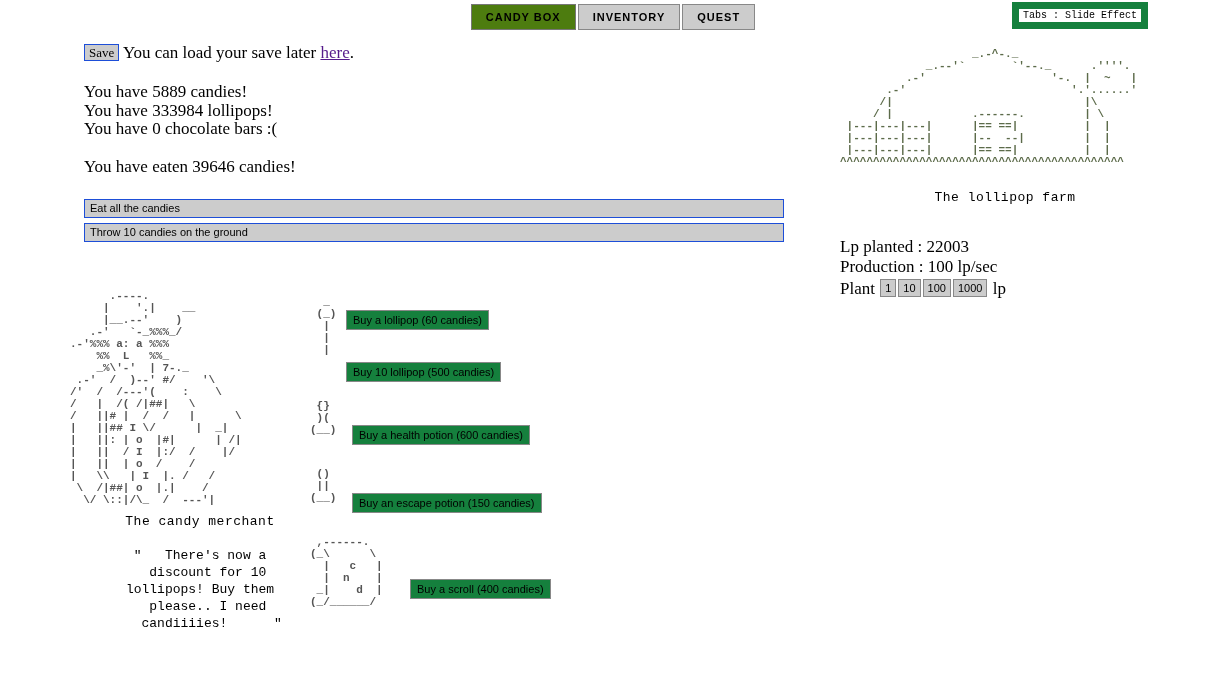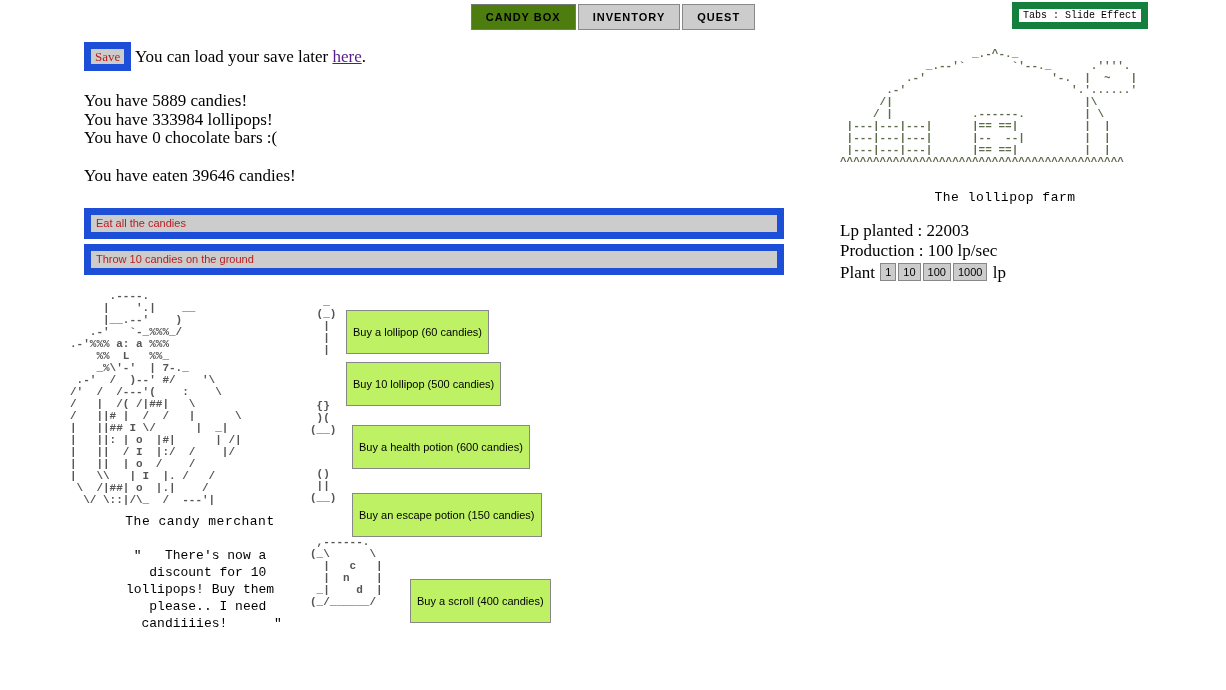--- a/index.html
+++ b/index.html
@@ -64,23 +64,23 @@
     width: 700px;
   }
   .saveline {
     font-size: 17px;
     line-height: 20px;
   }
   .btn {
     font-family: "Liberation Sans", sans-serif;
     font-size: 11px;
     background: #cccccc;
-    border: 7px solid #1d4ed8;
+    border: 1px solid #1d4ed8;
     padding: 2px 5px;
-    color: #b91c1c;
+    color: #000000;
     cursor: pointer;
     display: inline-block;
     line-height: 13px;
   }
   .savebtn {
     font-family: "Liberation Serif", serif;
     font-size: 13px;
     padding: 1px 4px;
     position: relative;
     top: -1px;
@@ -153,23 +153,23 @@
     position: absolute;
     left: 0;
     top: 0;
   }
   .shop-item .buy {
     position: absolute;
   }
   .buybtn {
     font-family: "Liberation Sans", sans-serif;
     font-size: 11px;
-    background: #bef264;
+    background: #15803d;
     border: 1px solid #888;
-    padding: 15px 6px;
+    padding: 3px 6px;
     color: #000;
     cursor: pointer;
     white-space: nowrap;
     display: inline-block;
   }
 
   
   .farm {
     position: absolute;
     left: 840px;
@@ -183,21 +183,21 @@
   }
   .farm-title {
     font-family: "Liberation Mono", monospace;
     font-size: 13px;
     text-align: center;
     color: #000;
     margin-top: 22px;
     letter-spacing: 0.5px;
   }
   .farm-stats {
-    margin-top: 16px;
+    margin-top: 32px;
     font-size: 17px;
     line-height: 20px;
   }
   .plant-row {
     margin-top: 2px;
     font-size: 17px;
   }
   .plantbtn {
     font-family: "Liberation Sans", sans-serif;
     font-size: 11px;

